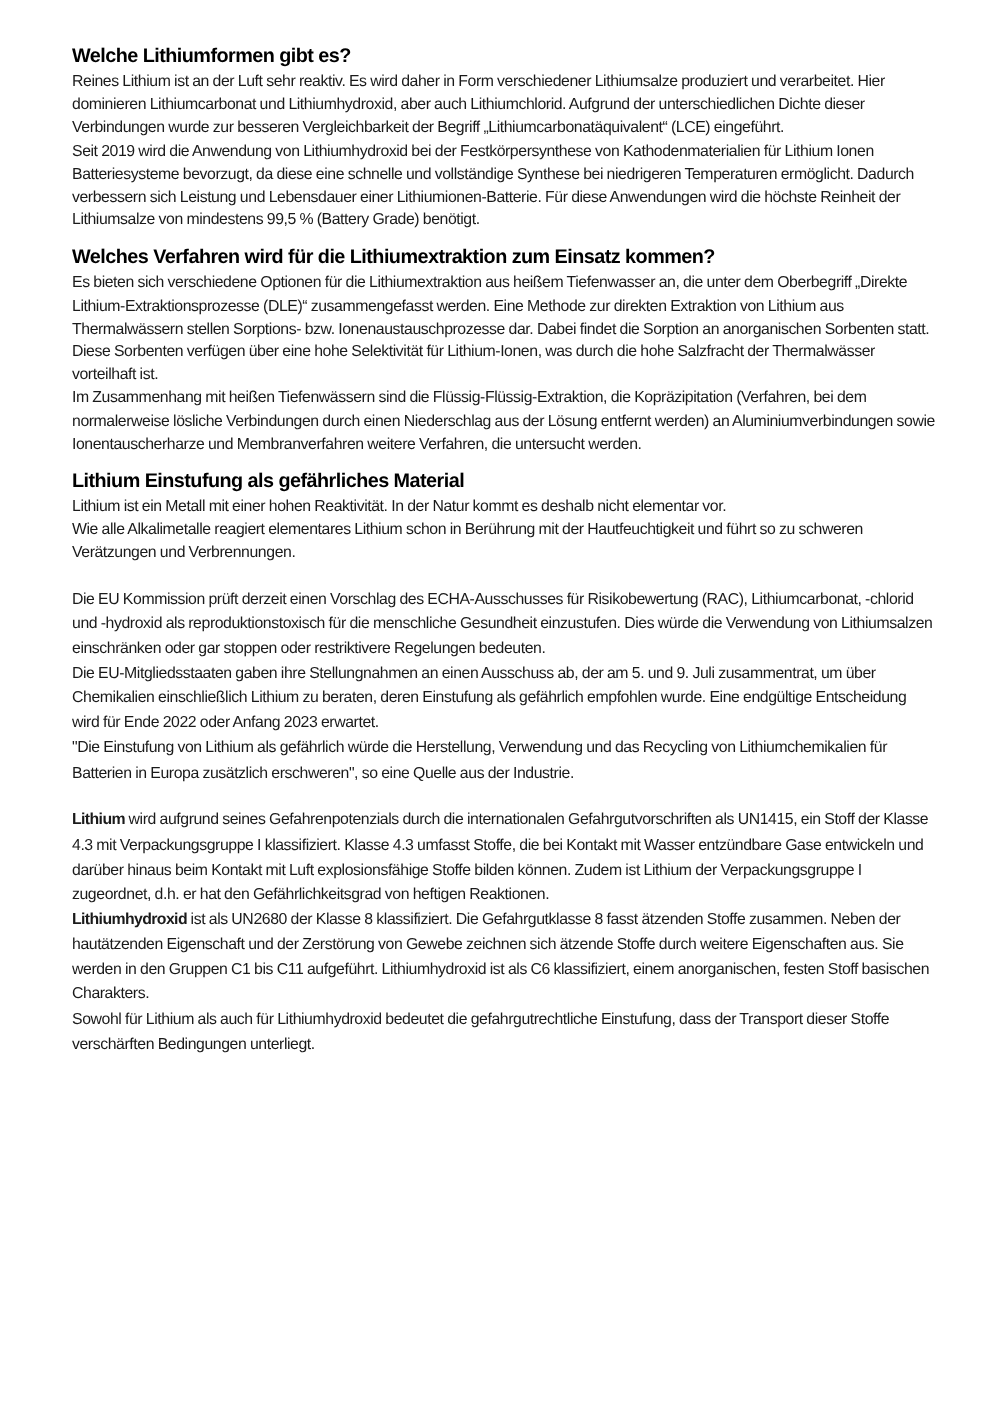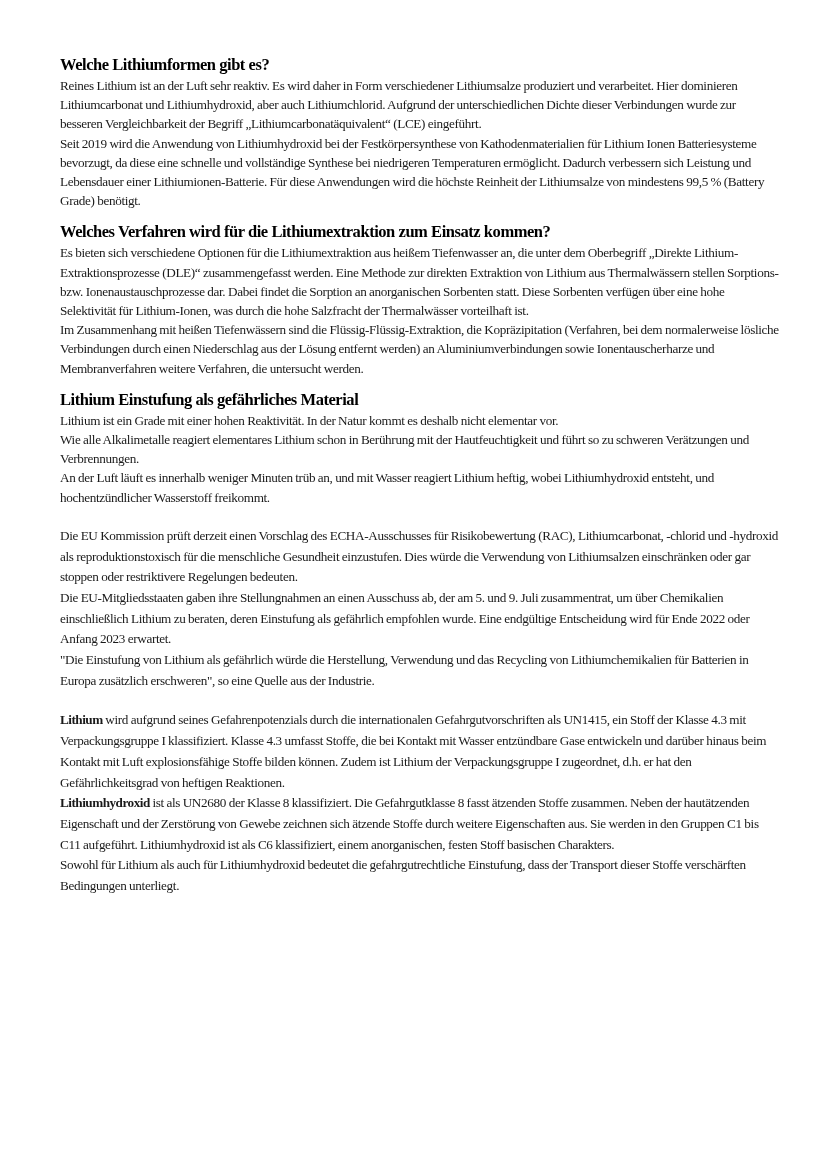--- a/index.html
+++ b/index.html
@@ -11,23 +11,22 @@
       width: 826px;
       height: 1169px;
       position: relative;
       overflow: hidden;
       color: #1a1a1a;
       font-family: "Liberation Sans", sans-serif;
     }
     .page {
       position: absolute;
       left: 60px;
-      top: 54px;
+      top: 36px;
       width: 720px;
-      font-family: Liberation Serif, serif;
     }
     h2 {
       margin: 0;
       font-size: 16.5px;
       font-weight: bold;
       line-height: 22px;
       letter-spacing: -0.45px;
       color: #000;
     }
     p {
@@ -60,23 +59,22 @@
   <div class="section">
     <h2>Welches Verfahren wird für die Lithiumextraktion zum Einsatz kommen?</h2>
     <p>Es bieten sich verschiedene Optionen für die Lithiumextraktion aus heißem Tiefenwasser an, die unter dem Oberbegriff „Direkte Lithium-Extraktionsprozesse (DLE)“ zusammengefasst werden. Eine Methode zur direkten Extraktion von Lithium aus Thermalwässern stellen Sorptions- bzw. Ionenaustauschprozesse dar. Dabei findet die Sorption an anorganischen Sorbenten statt. Diese Sorbenten verfügen über eine hohe Selektivität für Lithium-Ionen, was durch die hohe Salzfracht der Thermalwässer vorteilhaft ist.</p>
     <p>Im Zusammenhang mit heißen Tiefenwässern sind die Flüssig-Flüssig-Extraktion, die Kopräzipitation (Verfahren, bei dem normalerweise lösliche Verbindungen durch einen Niederschlag aus der Lösung entfernt werden) an Aluminiumverbindungen sowie Ionentauscherharze und Membranverfahren weitere Verfahren, die untersucht werden.</p>
   </div>
 
   <div class="gap-sec"></div>
 
   <div class="section">
     <h2>Lithium Einstufung als gefährliches Material</h2>
-    <p>Lithium ist ein Grade mit einer hohen Reaktivität. In der Natur kommt es deshalb nicht elementar vor.</p>
+    <p>Lithium ist ein Metall mit einer hohen Reaktivität. In der Natur kommt es deshalb nicht elementar vor.</p>
     <p>Wie alle Alkalimetalle reagiert elementares Lithium schon in Berührung mit der Hautfeuchtigkeit und führt so zu schweren Verätzungen und Verbrennungen.</p>
-    <p>An der Luft läuft es innerhalb weniger Minuten trüb an, und mit Wasser reagiert Lithium heftig, wobei Lithiumhydroxid entsteht, und hochentzündlicher Wasserstoff freikommt.</p>
   </div>
 
   <div class="gap-par"></div>
 
   <div class="section">
     <p class="p2">Die EU Kommission prüft derzeit einen Vorschlag des ECHA-Ausschusses für Risikobewertung (RAC), Lithiumcarbonat, -chlorid und -hydroxid als reproduktionstoxisch für die menschliche Gesundheit einzustufen. Dies würde die Verwendung von Lithiumsalzen einschränken oder gar stoppen oder restriktivere Regelungen bedeuten.</p>
     <p class="p2">Die EU-Mitgliedsstaaten gaben ihre Stellungnahmen an einen Ausschuss ab, der am 5. und 9. Juli zusammentrat, um über Chemikalien einschließlich Lithium zu beraten, deren Einstufung als gefährlich empfohlen wurde. Eine endgültige Entscheidung wird für Ende 2022 oder Anfang 2023 erwartet.</p>
     <p class="p2">"Die Einstufung von Lithium als gefährlich würde die Herstellung, Verwendung und das Recycling von Lithiumchemikalien für Batterien in Europa zusätzlich erschweren", so eine Quelle aus der Industrie.</p>
   </div>
 

